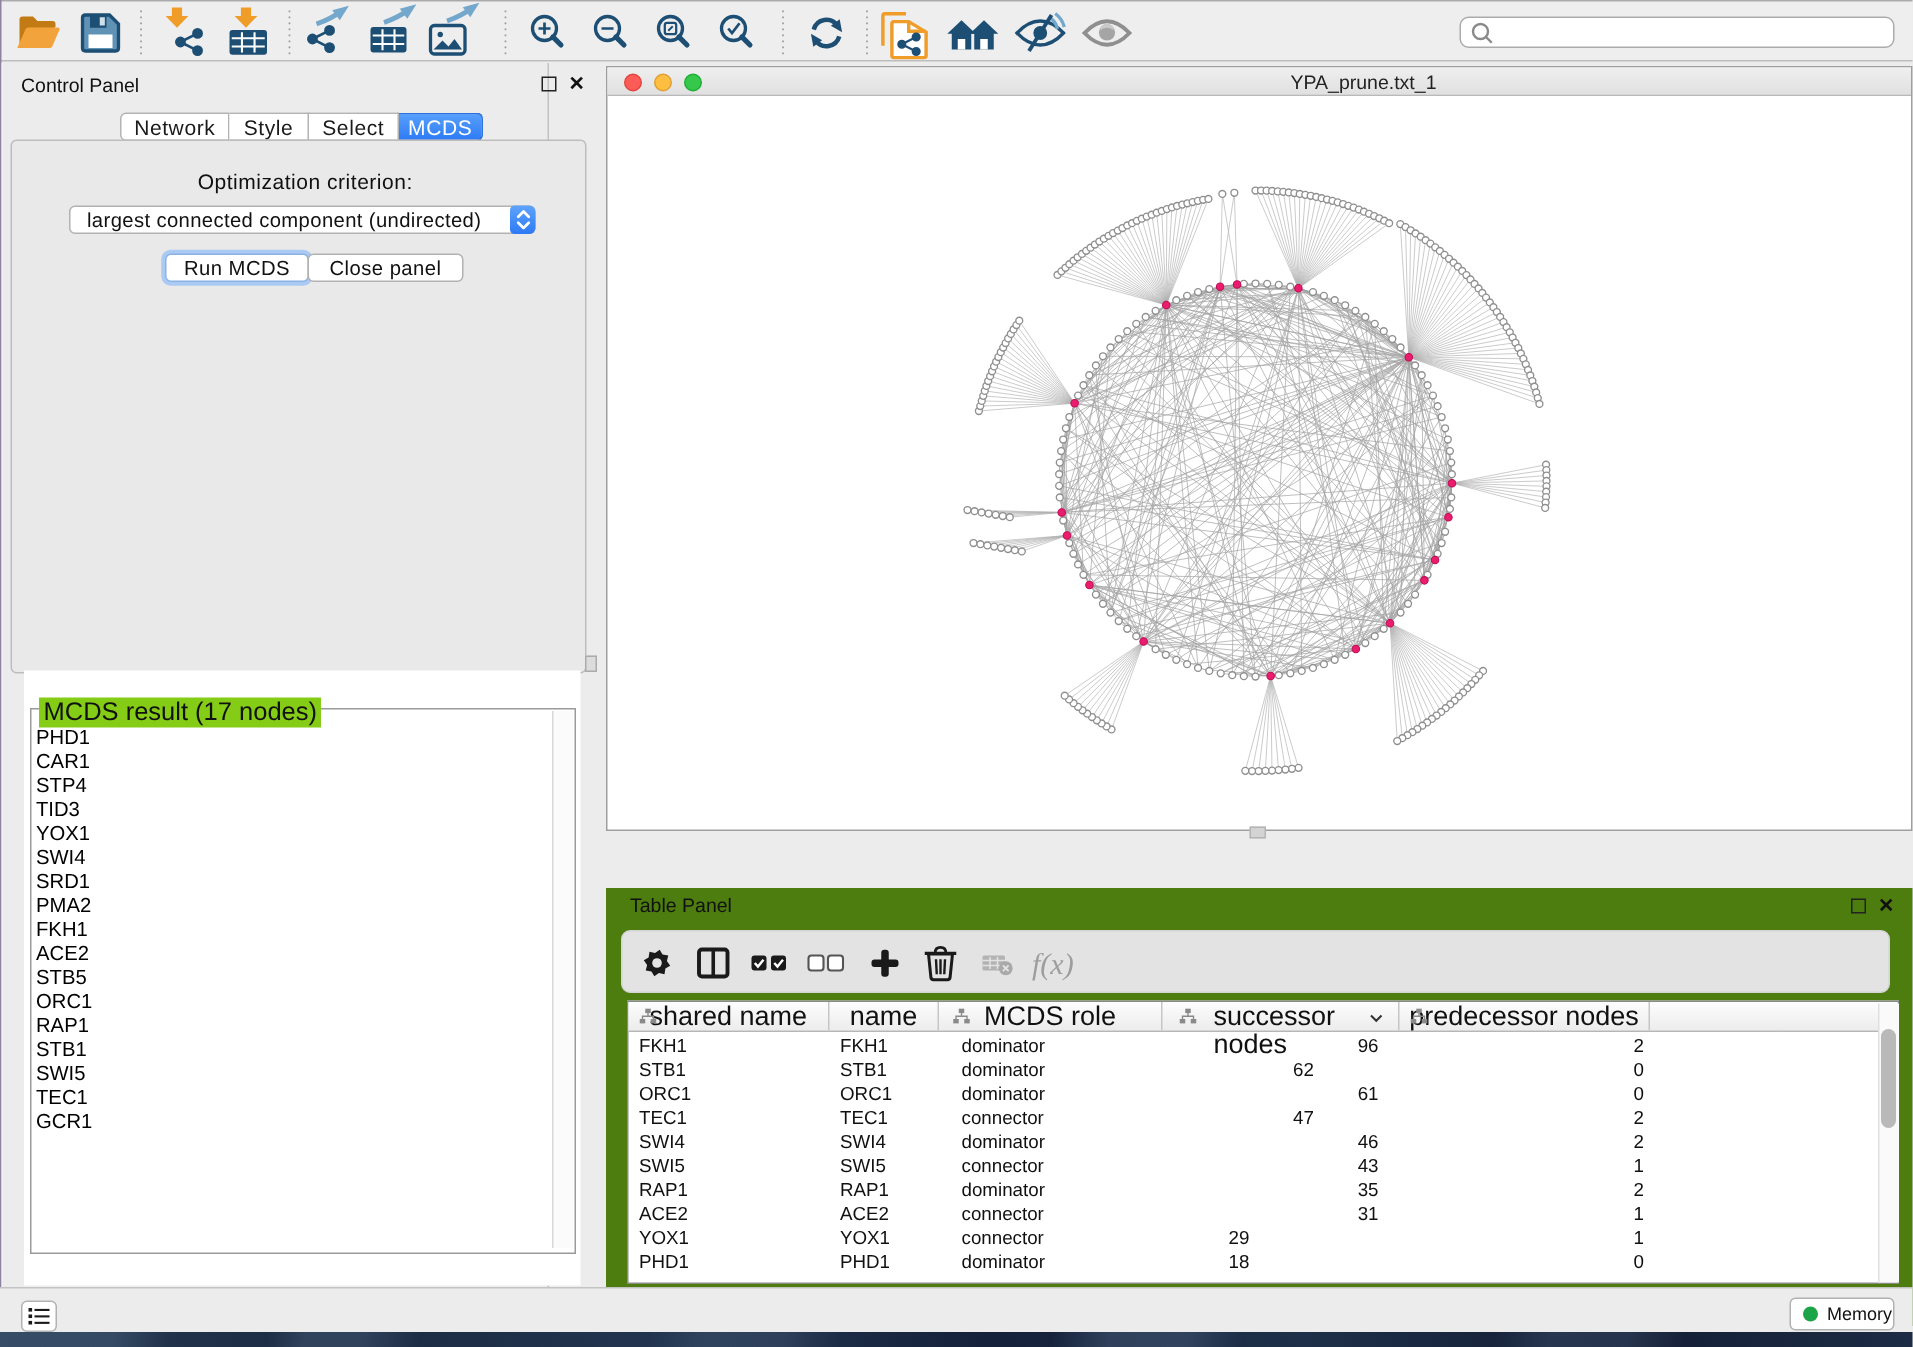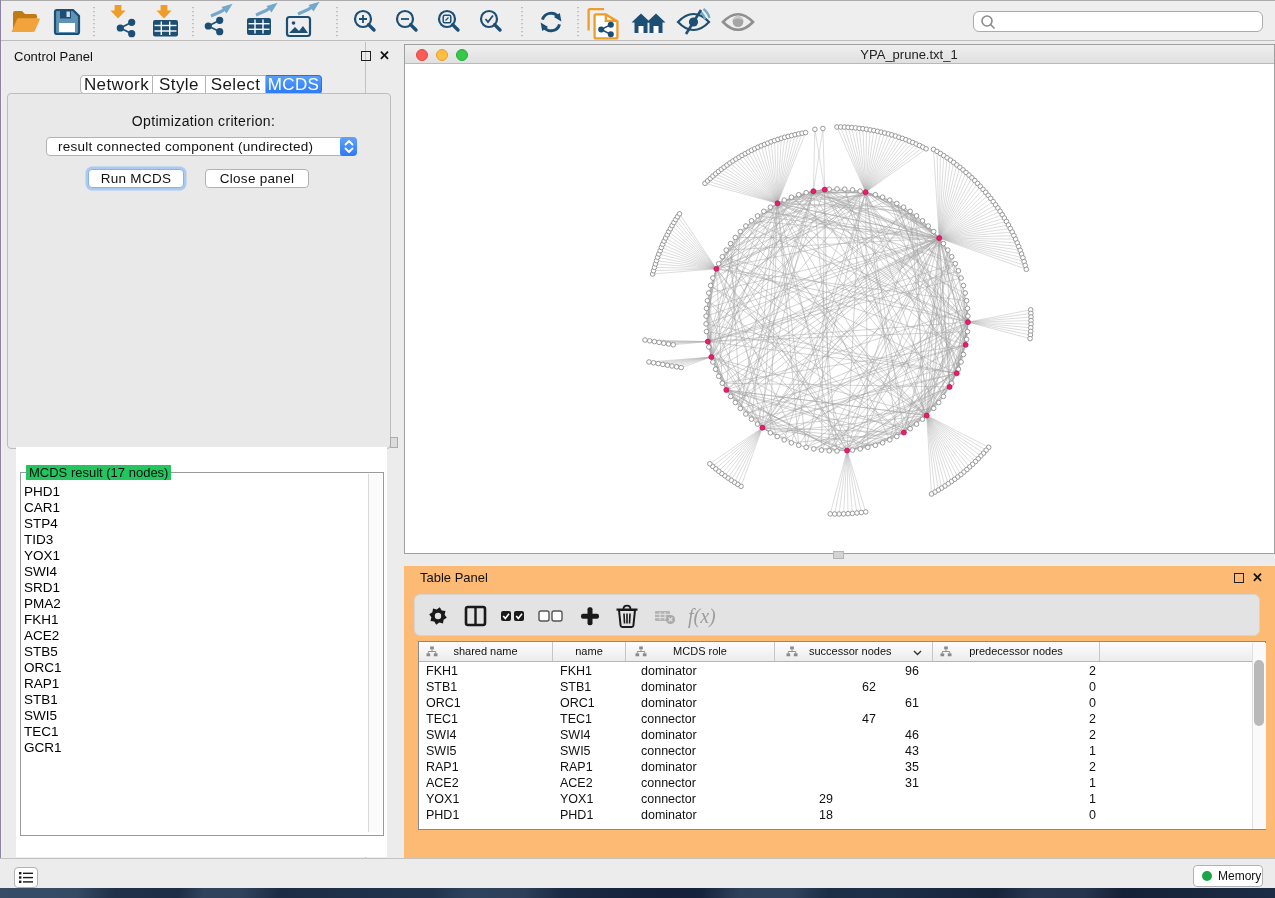--- a/index.html
+++ b/index.html
@@ -8,49 +8,49 @@
 
 #toolbar{left:0;top:0;width:1275px;height:41px;background:#eeeeee;border-top:1px solid #ababab;border-bottom:1px solid #bdbdbd;box-sizing:border-box}
 #searchbox{position:absolute;left:973px;top:10px;width:290px;height:21px;background:#fff;border:1px solid #ababab;border-radius:6px;box-sizing:border-box}
 
 #ledge{left:0;top:0;width:1px;height:888px;background:#8d81a4}
 
 #cpanel{left:2px;top:42px;width:364px;height:816px;background:#ececec;border-right:1px solid #c2c2c2;box-sizing:border-box}
 #cphead{position:absolute;left:12px;top:7px;font-size:13px;color:#111}
 .winbtn{position:absolute;top:9px;width:10px;height:10px;border:1.6px solid #222;box-sizing:border-box}
 .xbtn{position:absolute;top:6px;font-size:13px;font-weight:bold;color:#111}
-#tabbar{position:absolute;left:78px;top:33px;height:19px;display:flex;font-size:17px;letter-spacing:0.4px}
+#tabbar{position:absolute;left:78px;top:33px;height:19px;display:flex;font-size:14px;letter-spacing:0.4px}
 .tab{box-sizing:border-box;background:#fff;border:1px solid #b4b4b4;border-left:none;display:flex;align-items:center;justify-content:center;color:#1a1a1a}
 .tab.first{border-left:1px solid #b4b4b4;border-radius:4px 0 0 4px}
 .tab.sel{background:linear-gradient(#57a0fb,#2e7bf6);border-color:#2e6fd8;color:#fff;border-radius:0 4px 4px 0}
 #tabbox{position:absolute;left:5px;top:51px;width:382px;height:354px;border:1px solid #bdbdbd;border-radius:4px;background:#e9e9e9}
 #optlabel{position:absolute;left:10px;top:71px;width:383px;text-align:center;font-size:14px;letter-spacing:0.35px;color:#111}
 #combo{position:absolute;left:44px;top:95px;width:311px;height:19px;background:#fff;border:1px solid #b2b2b2;border-radius:4px;box-sizing:border-box;font-size:13.5px;letter-spacing:0.25px;line-height:17px;padding-left:11px}
 #combostep{position:absolute;left:338px;top:95px;width:17px;height:19px;background:linear-gradient(#5ea4fc,#2d79f4);border-radius:3px 4px 4px 3px;}
 #combostep svg{position:absolute;left:3px;top:2px}
 .btn{position:absolute;top:127px;height:19px;background:#fff;border:1px solid #b2b2b2;border-radius:4px;font-size:13.5px;letter-spacing:0.3px;text-align:center;line-height:18px;box-sizing:border-box;color:#111}
-#runbtn{left:86px;width:96px;box-shadow:0 0 0 2.5px #aac9f3;border-color:#8cb2e4}
+#runbtn{left:108px;width:96px;box-shadow:0 0 0 2.5px #aac9f3;border-color:#8cb2e4}
 #closebtn{left:203px;width:104px}
 #listwrap{position:absolute;left:14px;top:405px;width:371px;height:410px;background:#fff}
 #fieldset{position:absolute;left:18px;top:430px;width:362px;height:362px;border:1px solid #9a9a9a}
-#legend{position:absolute;left:24px;top:423px;background:#22c55e;padding:0 3px;font-size:13px}
+#legend{position:absolute;left:24px;top:423px;background:#84cc16;padding:0 3px;font-size:17px}
 #mlist{position:absolute;left:22px;top:442px;font-size:13.5px;line-height:16px;color:#000}
 #lscroll{position:absolute;left:366px;top:432px;width:13px;height:358px;background:#fbfbfb;border-left:1px solid #d8d8d8}
 
 #netwin{left:404px;top:44px;width:871px;height:510px;background:#fff;border:1px solid #9f9f9f;box-sizing:border-box}
 #titlebar{position:absolute;left:0;top:0;width:100%;height:19px;background:linear-gradient(#efefef,#e0e0e0);border-bottom:1px solid #b9b9b9;box-sizing:border-box}
 .light{position:absolute;top:3.5px;width:10px;height:10px;border-radius:50%}
 #title{position:absolute;top:2px;left:404px;width:200px;text-align:center;font-size:13px;color:#222}
 #draghandle{left:833px;top:551px;width:9px;height:6px;background:#d3d3d3;border:1px solid #b5b5b5}
 
-#tpanel{left:404px;top:566px;width:871px;height:292px;background:#fdba74}
+#tpanel{left:404px;top:592px;width:871px;height:292px;background:#4d7c0f}
 #tphead{position:absolute;left:16px;top:4px;font-size:13px}
 #tbar{position:absolute;left:10px;top:28px;width:846px;height:42px;background:#e3e3e3;border:1px solid #d4d4d4;border-radius:6px;box-sizing:border-box}
 #tablebox{position:absolute;left:14px;top:75px;width:848px;height:189px;background:#fff;border:1px solid #8a8a8a;box-sizing:border-box}
-#thead{position:absolute;left:0;top:0;width:846px;height:20px;background:linear-gradient(#fdfdfd,#ececec);border-bottom:1px solid #b6b6b6;box-sizing:border-box;font-size:11px}
+#thead{position:absolute;left:0;top:0;width:846px;height:20px;background:linear-gradient(#fdfdfd,#ececec);border-bottom:1px solid #b6b6b6;box-sizing:border-box;font-size:18px}
 .hcell{position:absolute;top:0;height:19px;border-right:1px solid #c6c6c6;box-sizing:border-box;text-align:center;line-height:19px;color:#111}
 .hicon{position:absolute;top:4px;width:12px;height:11px}
 .trow{position:absolute;font-size:12.5px;height:16px;line-height:16px;white-space:pre}
 #tscroll{position:absolute;left:833px;top:1px;width:13px;height:186px;background:#fafafa;border-left:1px solid #e0e0e0}
 #tthumb{position:absolute;left:834.5px;top:18px;width:10px;height:66px;background:#b9b9b9;border-radius:5px}
 #btabs{position:absolute;left:256px;top:268px;height:20px;display:flex;font-size:13px}
 .btab{box-sizing:border-box;background:#fff;border:1px solid #b4b4b4;border-left:none;display:flex;align-items:center;justify-content:center;color:#111}
 .btab.sel{background:linear-gradient(#57a0fb,#2e7bf6);border:1px solid #2e6fd8;color:#fff;border-radius:4px 0 0 4px}
 .btab.last{border-radius:0 4px 4px 0}
 
@@ -183,21 +183,21 @@
   <div class="winbtn" style="left:359px"></div>
   <div class="xbtn" style="left:377px">✕</div>
   <div id="tabbar">
     <div class="tab first" style="width:73px">Network</div>
     <div class="tab" style="width:53px">Style</div>
     <div class="tab" style="width:60px">Select</div>
     <div class="tab sel" style="width:56px">MCDS</div>
   </div>
   <div id="tabbox"></div>
   <div id="optlabel">Optimization criterion:</div>
-  <div id="combo">result connected component (undirected)</div>
+  <div id="combo">largest connected component (undirected)</div>
   <div id="combostep">
       <svg width="12" height="15" viewBox="0 0 12 15">
         <path d="M2.5 5.5 L6 2 L9.5 5.5" fill="none" stroke="#fff" stroke-width="1.8" stroke-linecap="round" stroke-linejoin="round"></path>
         <path d="M2.5 9.5 L6 13 L9.5 9.5" fill="none" stroke="#fff" stroke-width="1.8" stroke-linecap="round" stroke-linejoin="round"></path>
       </svg>
     </div>
   <div class="btn" id="runbtn">Run MCDS</div>
   <div class="btn" id="closebtn">Close panel</div>
   <div id="listwrap"></div>
   <div id="fieldset"></div>

